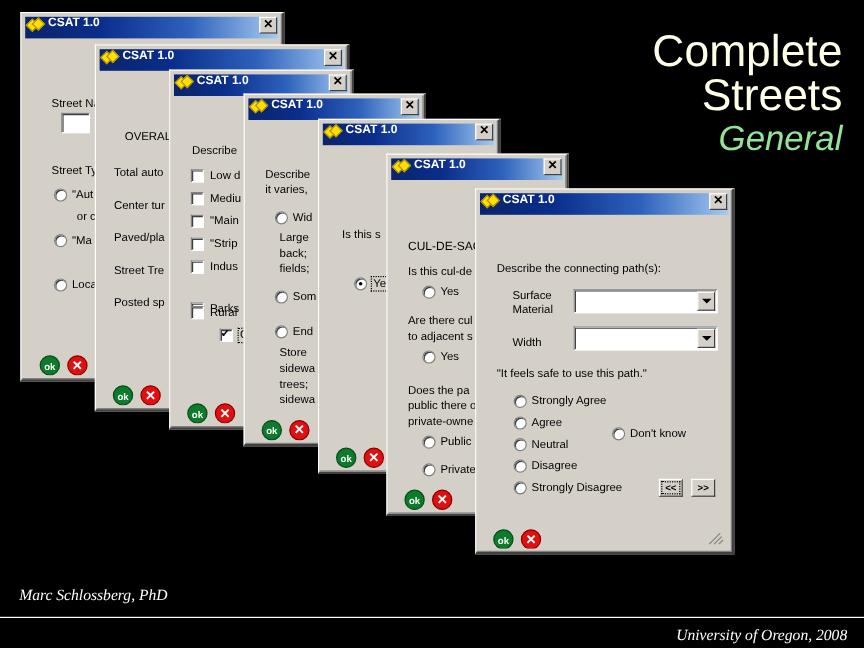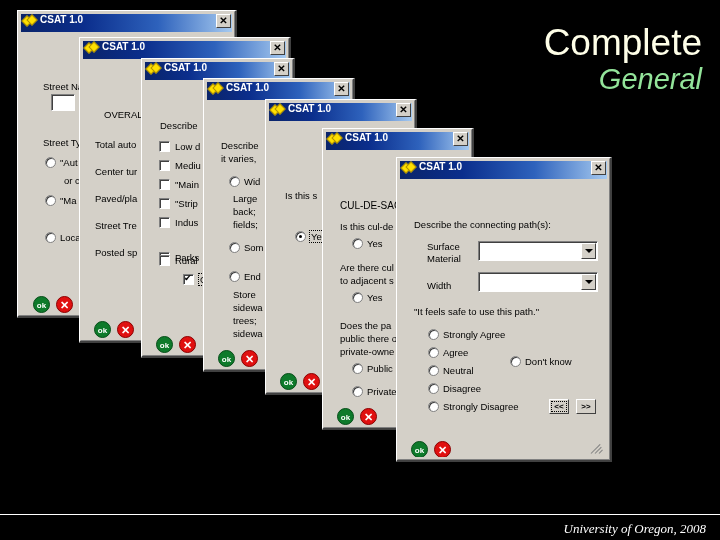--- a/index.html
+++ b/index.html
@@ -321,20 +321,21 @@
   .grip i:nth-child(2) { width: 9px; left: 2px; top: 10px; }
   .grip i:nth-child(3) { width: 13px; left: -2px; top: 10px; }
 </style>
 </head>
 <body>
 
 <div id="slide">
 
   <div class="title-block">
     <span class="title-main">Complete</span>
+    <span class="title-main">Streets</span>
     <span class="title-sub">General</span>
   </div>
 
   <div class="win" style="left:17px; top:10px; width:220px; height:308px; z-index:1;">
     <div class="win-inner">
       <div class="titlebar">
         <span class="tb-icon">
             <i class="d1"></i>
             <i class="d2"></i>
           </span>
@@ -598,16 +599,17 @@
 
         <div class="grip" style="right:2px; bottom:2px;">
             <i></i>
             <i></i>
             <i></i>
           </div>
       </div>
     </div>
   </div>
 
+  <div class="footer-author">Marc Schlossberg, PhD</div>
   <div class="footer-rule"></div>
   <div class="footer-org">University of Oregon, 2008</div>
 
 </div>
 
 </body></html>

